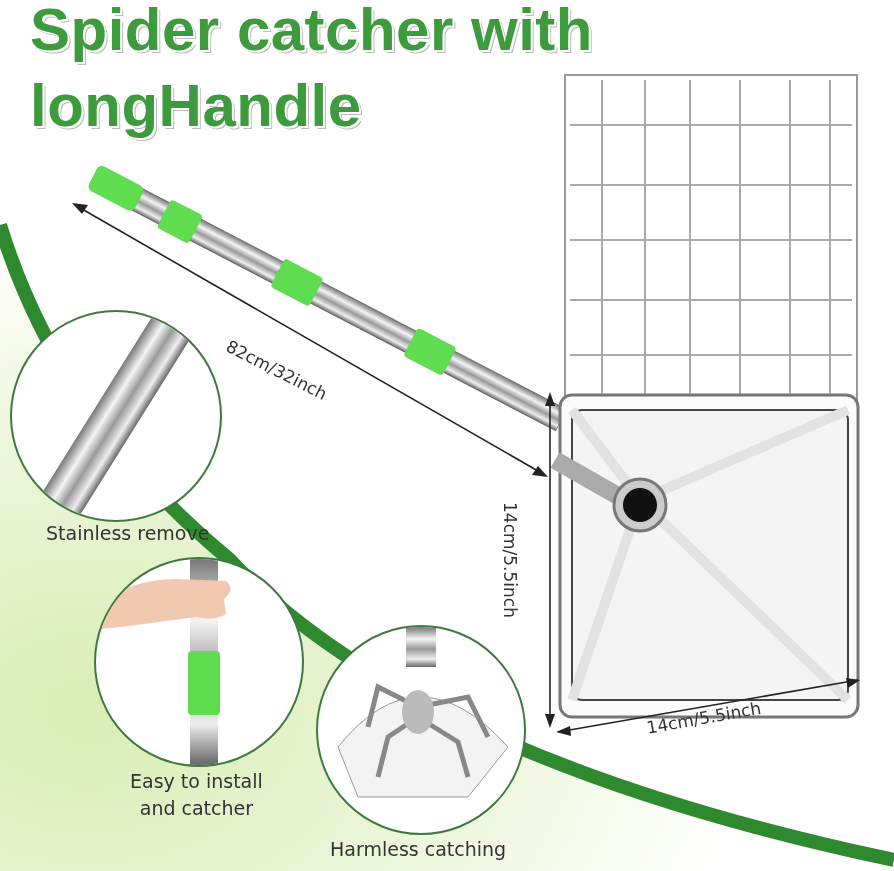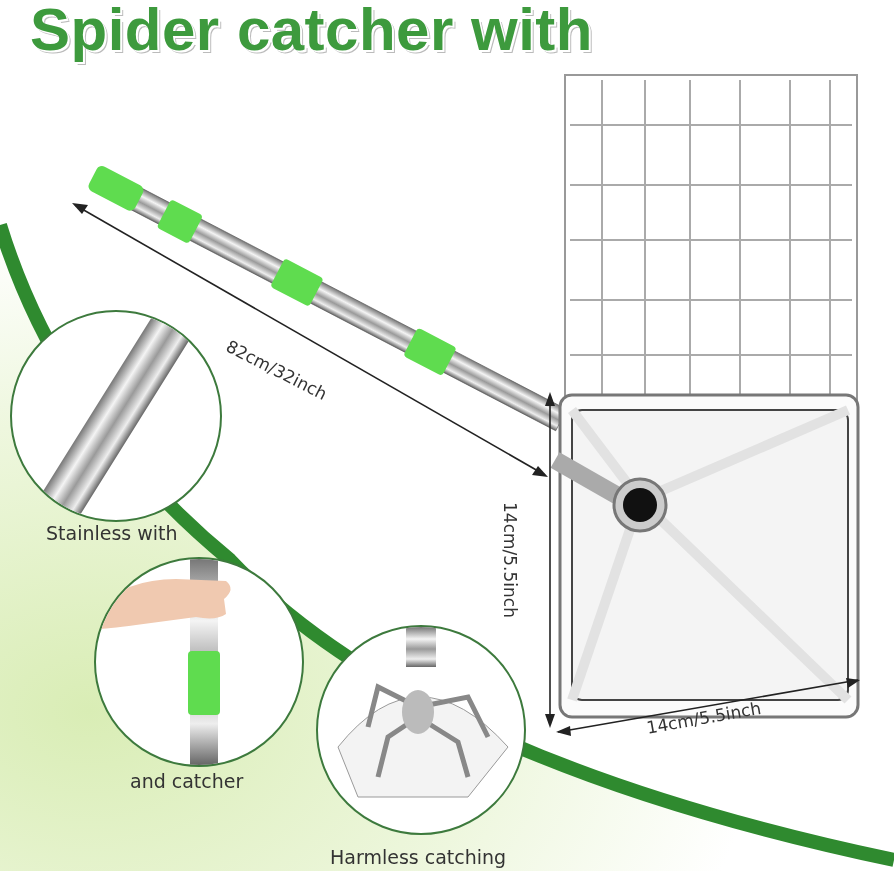--- a/index.html
+++ b/index.html
@@ -70,52 +70,54 @@
   <polygon points="550,392 545,406 555,406" fill="#222"></polygon>
   <polygon points="550,728 545,714 555,714" fill="#222"></polygon>
 
   <line x1="558" y1="732" x2="858" y2="680" stroke="#222" stroke-width="1.6"></line>
   <polygon points="556,732 570,726 571,736" fill="#222"></polygon>
   <polygon points="860,680 846,678 848,688" fill="#222"></polygon>
 </svg>
 
 <div class="title">
   <div>Spider catcher with</div>
+  <div>longHandle</div>
 </div>
 
 <div class="label" style="left:232px;top:336px;transform:rotate(27deg);transform-origin:left top;font-size:17px;">82cm/32inch</div>
 <div class="label" style="left:520px;top:502px;transform:rotate(90deg);transform-origin:left top;font-size:17px;">14cm/5.5inch</div>
 <div class="label" style="left:645px;top:718px;transform:rotate(-10deg);transform-origin:left top;font-size:17px;">14cm/5.5inch</div>
 
 <div class="circle" style="left:10px;top:310px;width:208px;height:208px;">
   <svg width="208" height="208" viewBox="0 0 208 208">
     <g transform="translate(104,104) rotate(-58)">
       <rect x="-160" y="-22" width="320" height="44" fill="url(#steel)"></rect>
     </g>
   </svg>
 </div>
-<div class="label" style="left:46px;top:522px;">Stainless with</div>
+<div class="label" style="left:46px;top:522px;">Stainless remove</div>
 
 <div class="circle" style="left:94px;top:557px;width:206px;height:206px;">
   <svg width="206" height="206" viewBox="0 0 206 206">
     <rect x="94" y="0" width="28" height="206" fill="url(#steel)"></rect>
     <rect x="92" y="92" width="32" height="64" rx="4" fill="#5fdc4f"></rect>
     <path d="M0 50 Q30 20 80 20 L130 22 Q140 30 128 40 L130 55 Q120 62 100 58 L40 66 Q10 70 0 70 Z" fill="#f0c9b0"></path>
   </svg>
 </div>
 <div class="label" style="left:130px;top:768px;text-align:center;line-height:27px;">
+  <div>Easy to install</div>
   <div>and catcher</div>
 </div>
 
 <div class="circle" style="left:316px;top:625px;width:206px;height:206px;">
   <svg width="206" height="206" viewBox="0 0 206 206">
     <rect x="88" y="0" width="30" height="40" fill="url(#steel)"></rect>
     <path d="M20 120 Q100 20 190 120 L150 170 L40 170 Z" fill="#f3f3f3" stroke="#999"></path>
     <g stroke="#888" stroke-width="5" fill="none">
       <path d="M100 80 L60 60 L50 100"></path>
         <path d="M100 80 L150 70 L170 110"></path>
       <path d="M100 90 L70 110 L60 150"></path>
         <path d="M100 90 L140 115 L150 150"></path>
     </g>
     <ellipse cx="100" cy="85" rx="16" ry="22" fill="#bbb"></ellipse>
   </svg>
 </div>
-<div class="label" style="left:330px;top:838px;margin-top:8px;">Harmless catching</div>
+<div class="label" style="left:330px;top:838px;">Harmless catching</div>
 
 </body></html>

